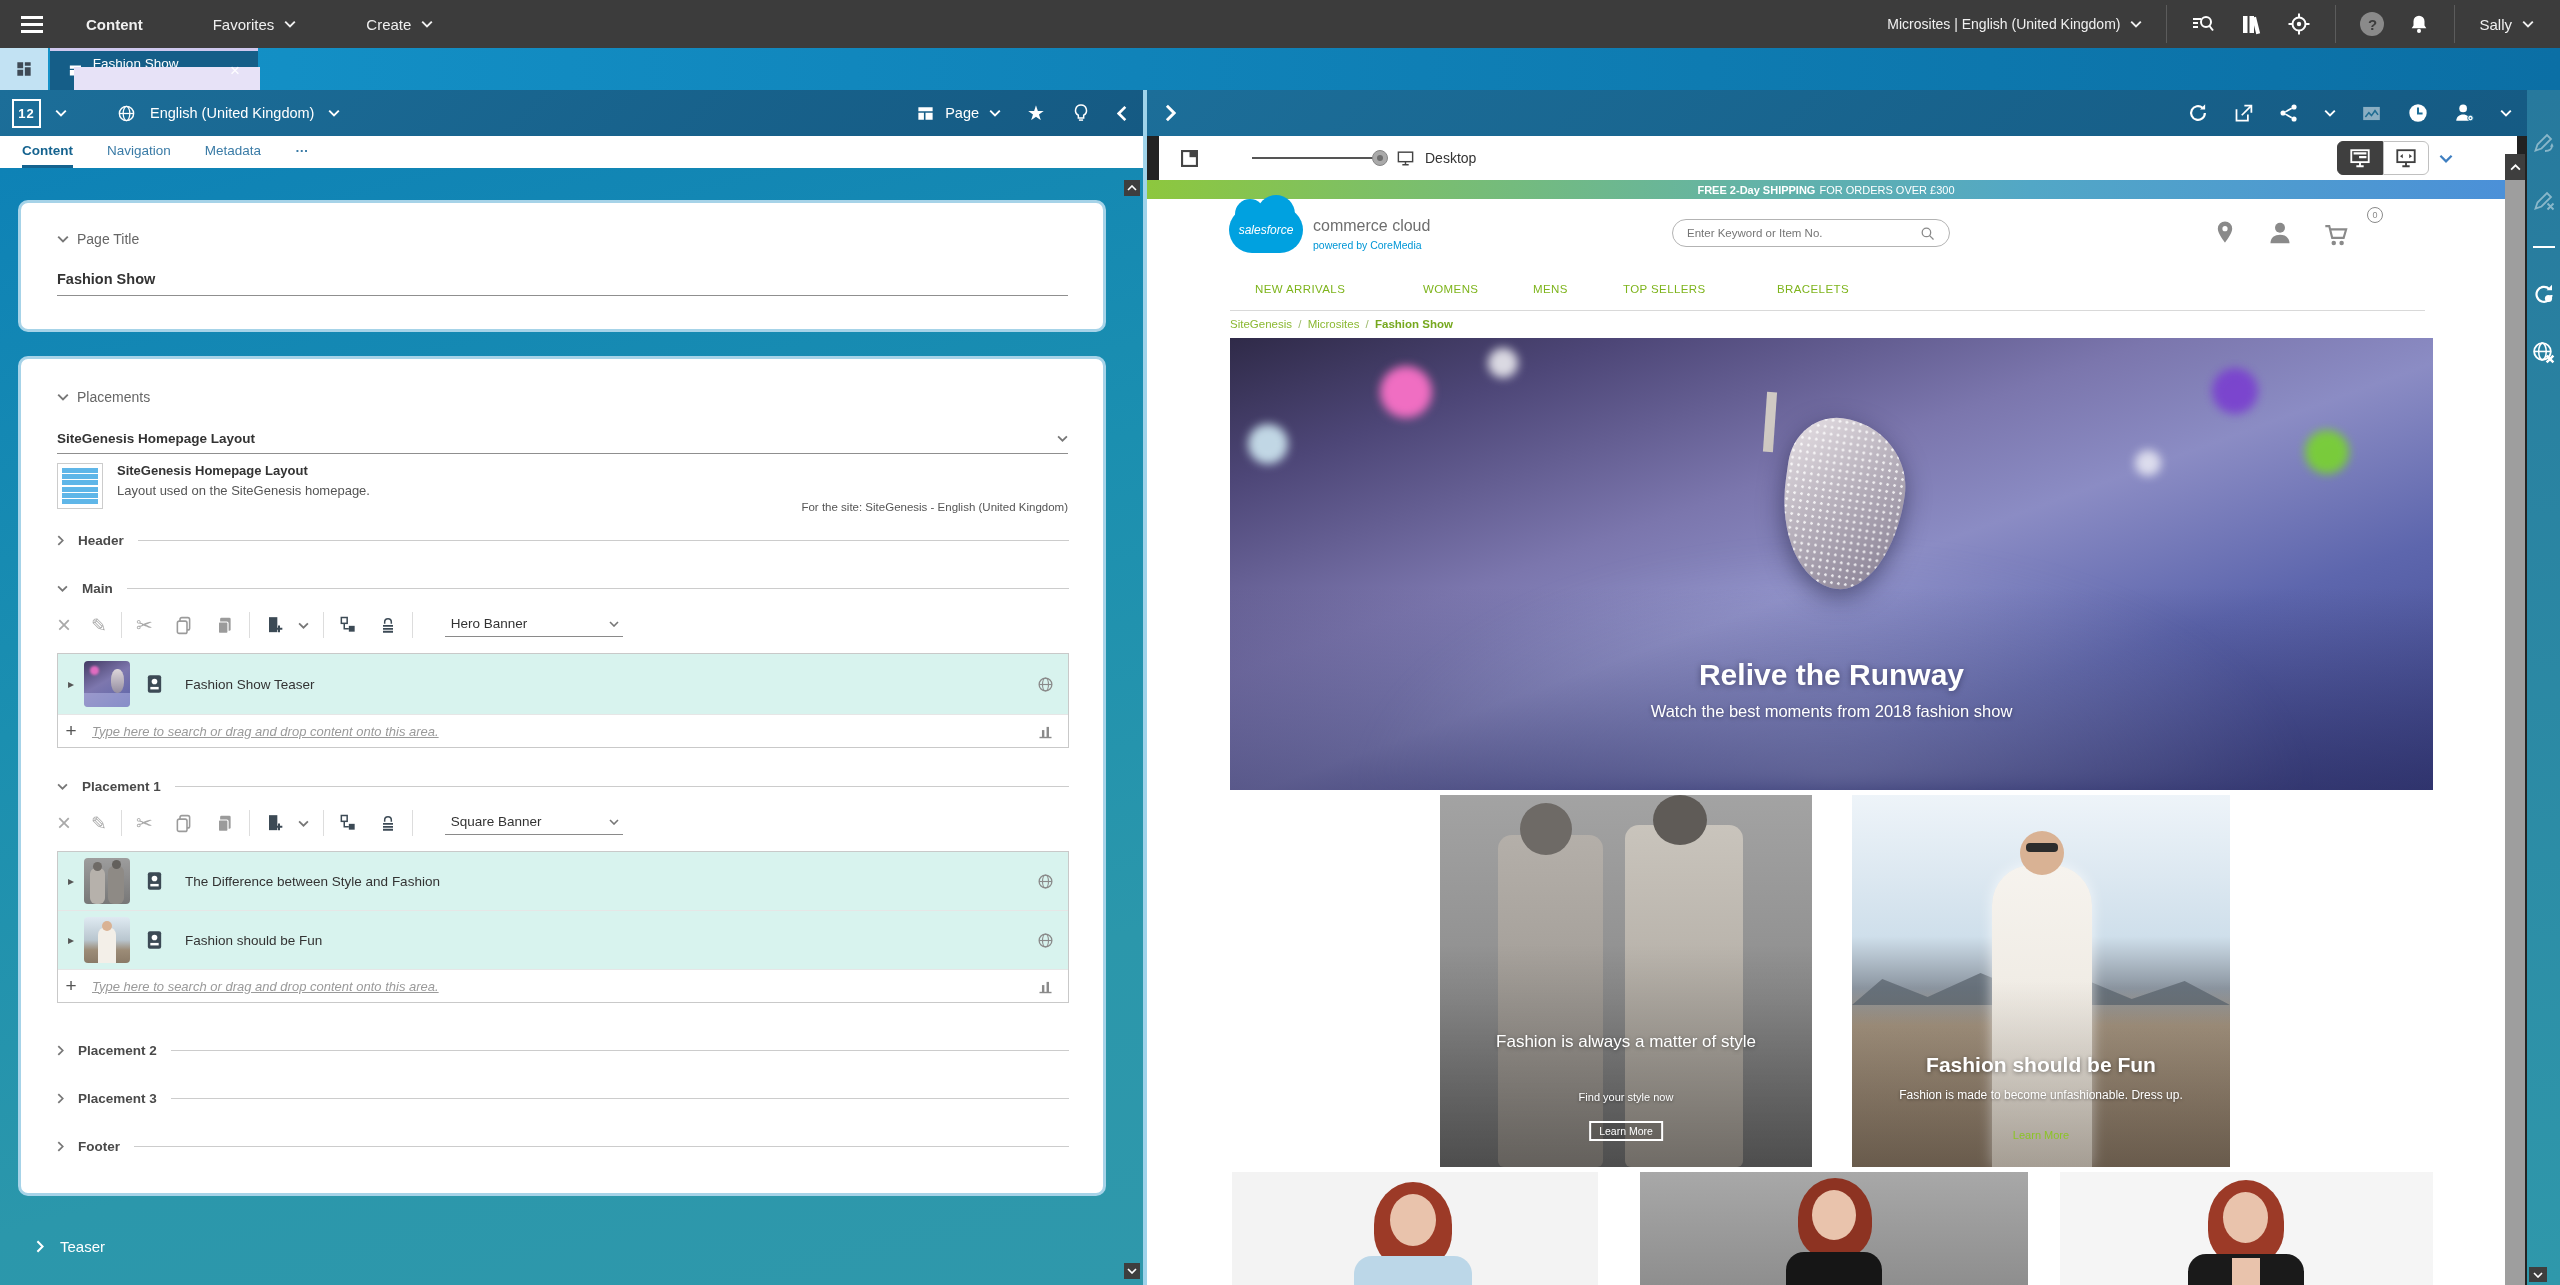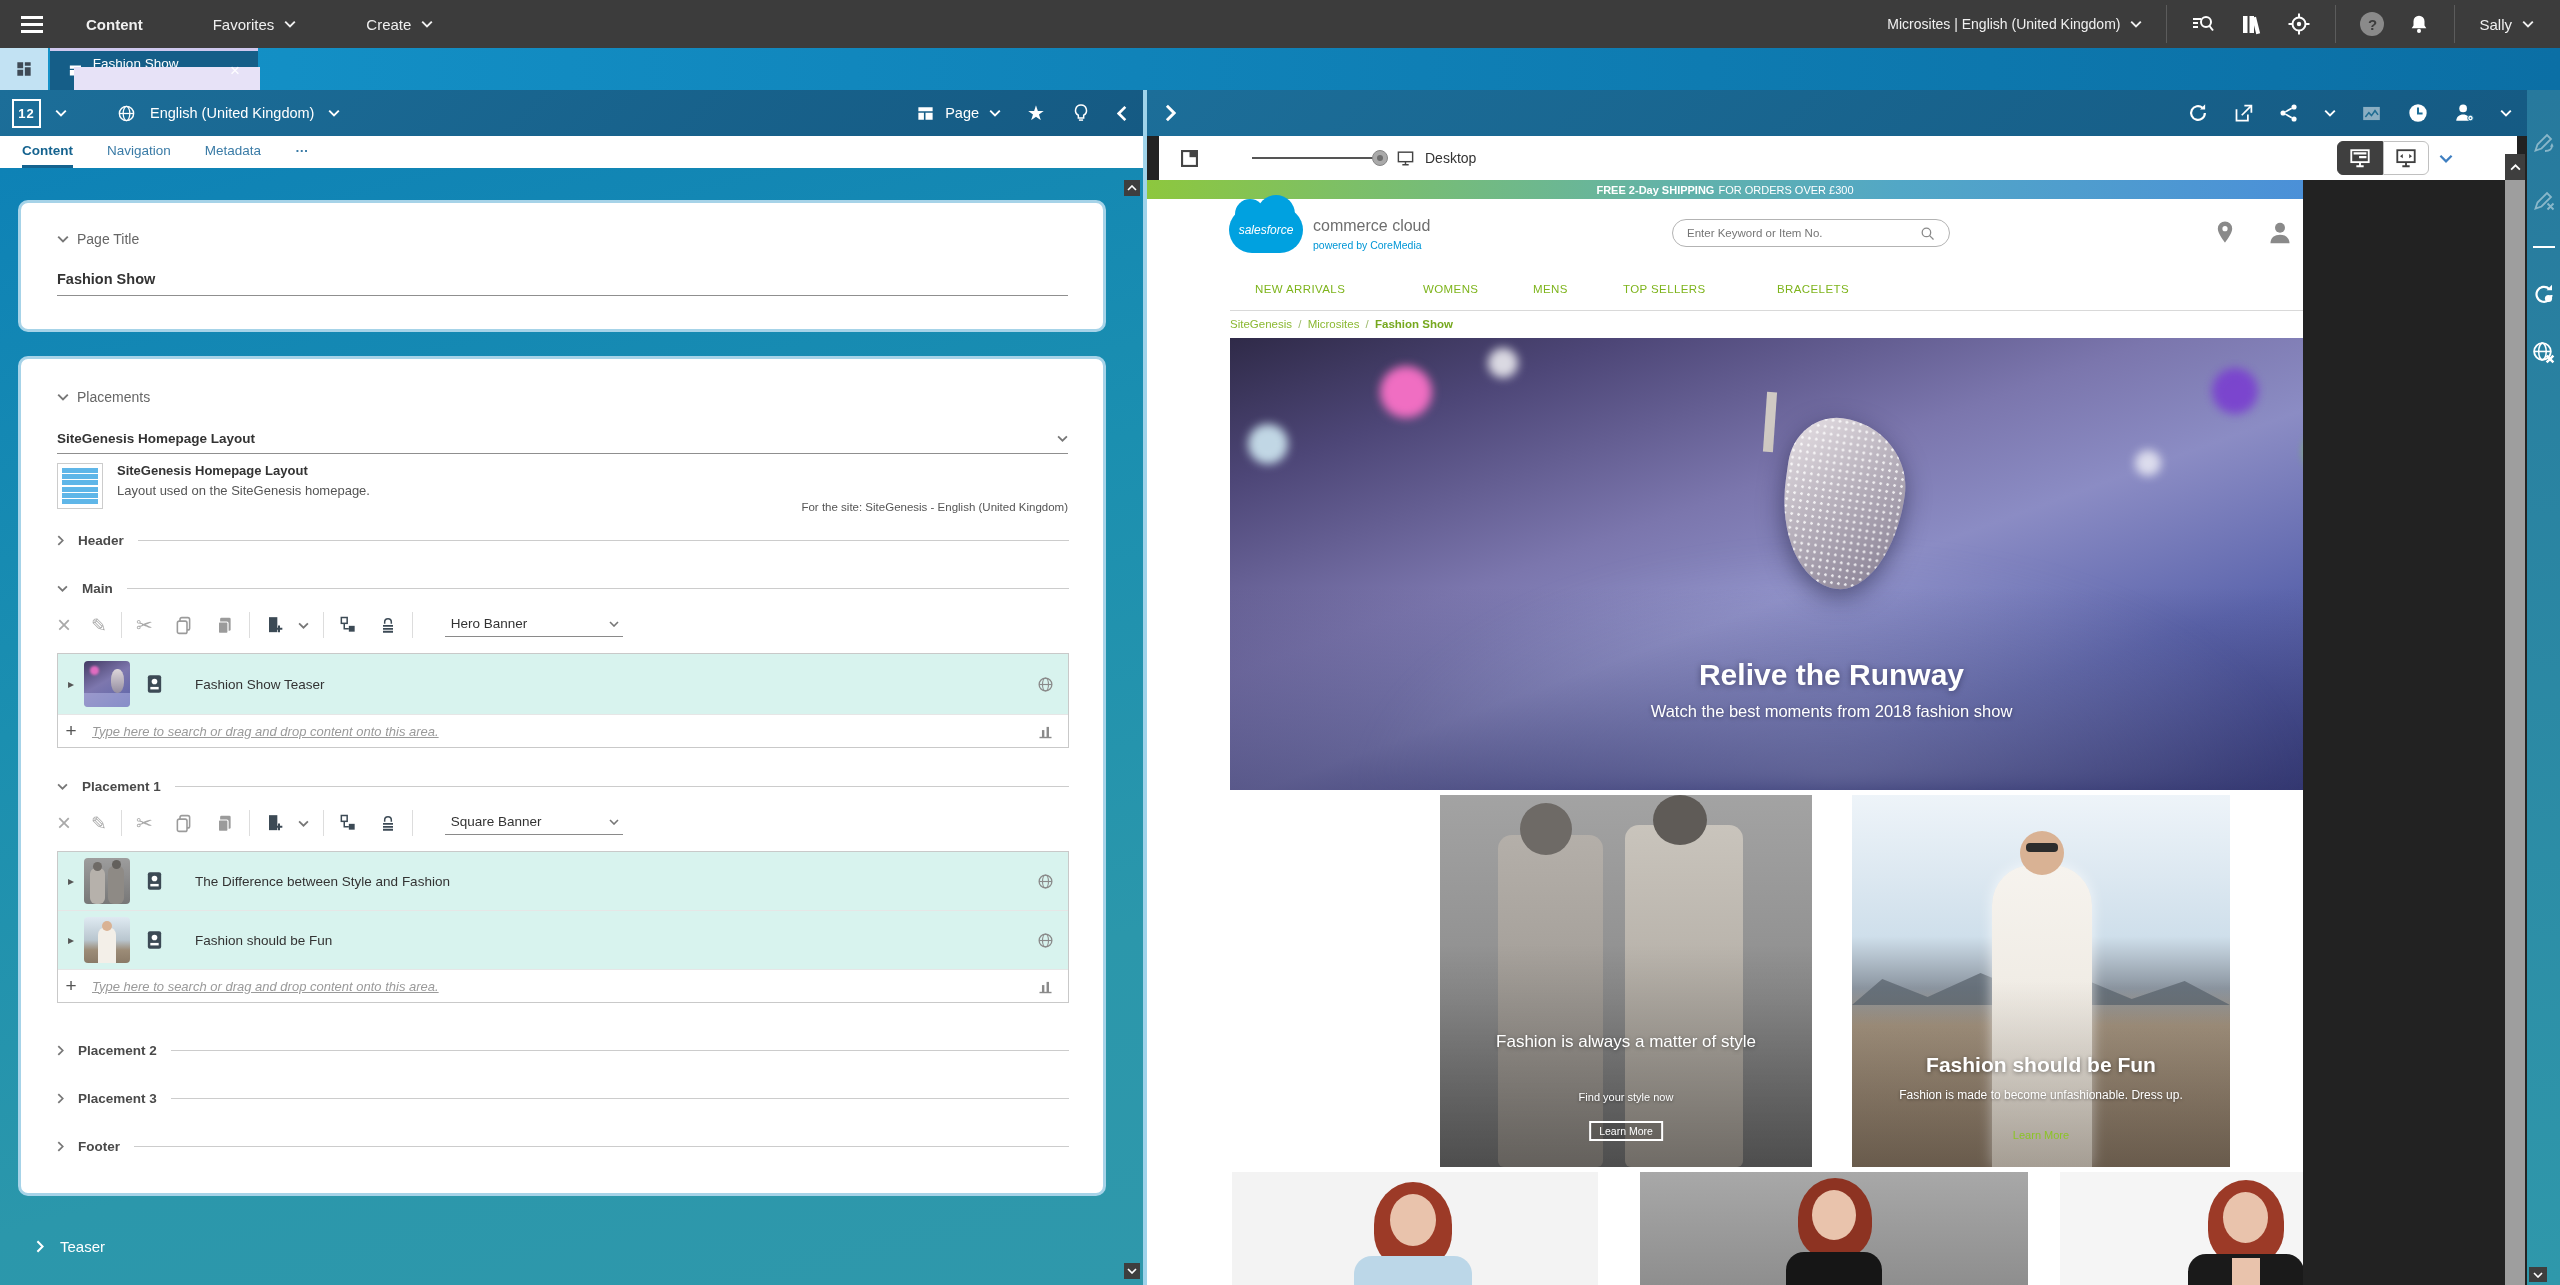--- a/index.html
+++ b/index.html
@@ -86,21 +86,21 @@
   .epencil{font-size:19px;color:#a9a9a9;}
   .escis{font-size:20px;color:#a9a9a9;}
   .darkic{color:#3c4a55;}
   .sel{display:flex;align-items:center;justify-content:space-between;width:168px;margin-left:18px;
        border-bottom:1px solid #8a8a8a;padding:3px 4px 5px 6px;color:#333;font-size:13.5px;cursor:pointer;}
 
   .listbox{position:absolute;left:36px;right:34px;border:1px solid #c9c9c9;box-sizing:border-box;background:#fff;}
   .crow{display:flex;align-items:center;background:#d8f3ee;position:relative;border-bottom:1px solid #e6e6e6;}
   .crow .exp{width:26px;text-align:center;color:#555;font-size:12px;}
   .crow .thumb{width:46px;height:46px;border-radius:4px;overflow:hidden;position:relative;flex:none;}
-  .crow .tname{font-size:13.5px;color:#333;margin-left:32px;}
+  .crow .tname{font-size:13.5px;color:#333;margin-left:22px;}
   .crow .rowic{margin-left:auto;margin-right:14px;color:#8a8a8a;}
   .droprow{display:flex;align-items:center;background:#fff;height:32px;}
   .droprow .plus{width:26px;text-align:center;color:#555;font-size:19px;}
   .droprow .ph{font-style:italic;color:#9a9a9a;font-size:13px;margin-left:8px;text-decoration:underline;}
   .droprow .rowic{margin-left:auto;margin-right:14px;color:#8a8a8a;}
 
   .teaser-foot{position:absolute;left:36px;top:1238px;display:flex;align-items:center;gap:16px;color:#fff;font-size:15px;}
 
   .sbtn{position:absolute;width:16px;height:16px;background:#3e3e3e;color:#fff;display:flex;
         align-items:center;justify-content:center;}
@@ -113,21 +113,21 @@
                 background:#a9a9a9;border:1px solid #868686;box-sizing:border-box;}
   .slider .knob::after{content:"";position:absolute;left:4px;top:4px;width:6px;height:6px;border-radius:50%;background:#6e6e6e;}
   .devlabel{font-size:14px;color:#333;margin-left:10px;}
   .toggle{position:absolute;right:64px;top:5px;display:flex;align-items:center;}
   .tgl{width:46px;height:34px;display:flex;align-items:center;justify-content:center;border:1px solid #c0c0c0;box-sizing:border-box;}
   .tgl.on{background:#3f3f3f;color:#fff;border-color:#3f3f3f;border-radius:6px 0 0 6px;}
   .tgl.off{background:#fff;color:#3f3f3f;border-radius:0 6px 6px 0;}
   .tglchev{color:#3f7fc1;margin-left:10px;}
 
   
-  .viewport{position:absolute;left:1147px;top:180px;width:1156px;height:1105px;background:#fff;overflow:hidden;}
+  .viewport{position:absolute;left:1147px;top:180px;width:1358px;height:1105px;background:#fff;overflow:hidden;}
   .shipbar{position:absolute;left:0;top:0;width:100%;height:19px;
            background:linear-gradient(90deg,#8dc73e 0%,#63b3a8 45%,#52a7c6 65%,#4b90d8 100%);
            display:flex;align-items:center;justify-content:center;color:#fff;font-size:11px;}
   .shipbar b{margin-right:4px;}
   .site{position:absolute;left:74px;top:19px;width:1210px;height:1086px;}
 
   .cloud{position:absolute;left:8px;top:8px;width:74px;height:46px;background:#00a1e0;border-radius:24px;
          display:flex;align-items:center;justify-content:center;}
   .cloud::before{content:"";position:absolute;left:6px;top:-8px;width:30px;height:30px;border-radius:50%;background:#00a1e0;}
   .cloud::after{content:"";position:absolute;right:8px;top:-12px;width:38px;height:38px;border-radius:50%;background:#00a1e0;}

